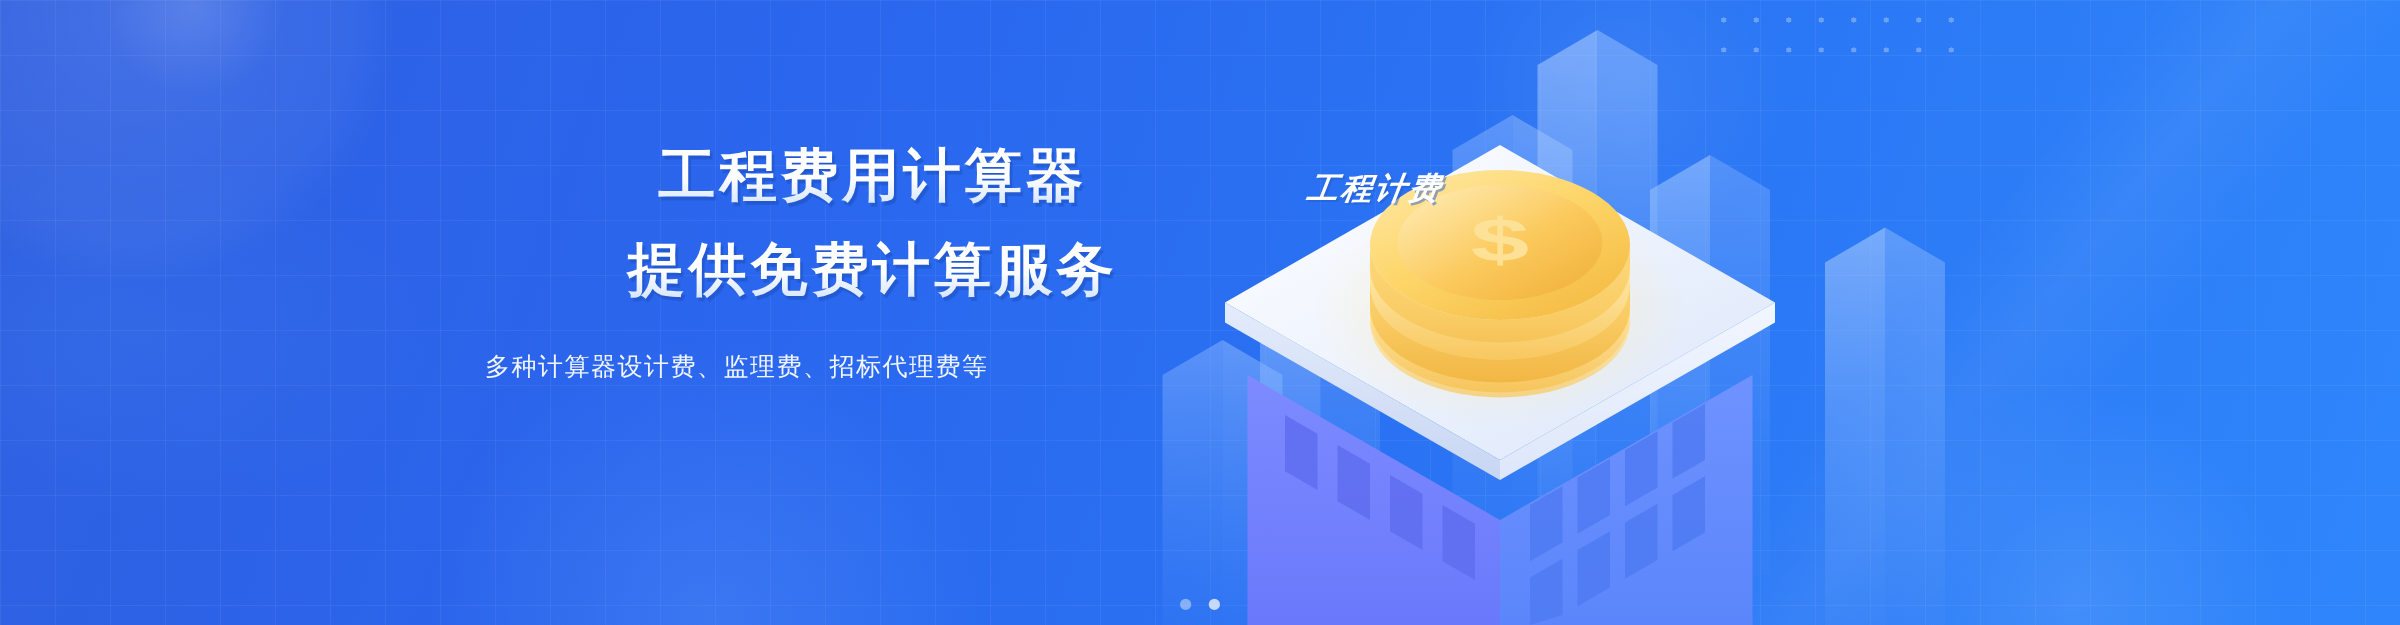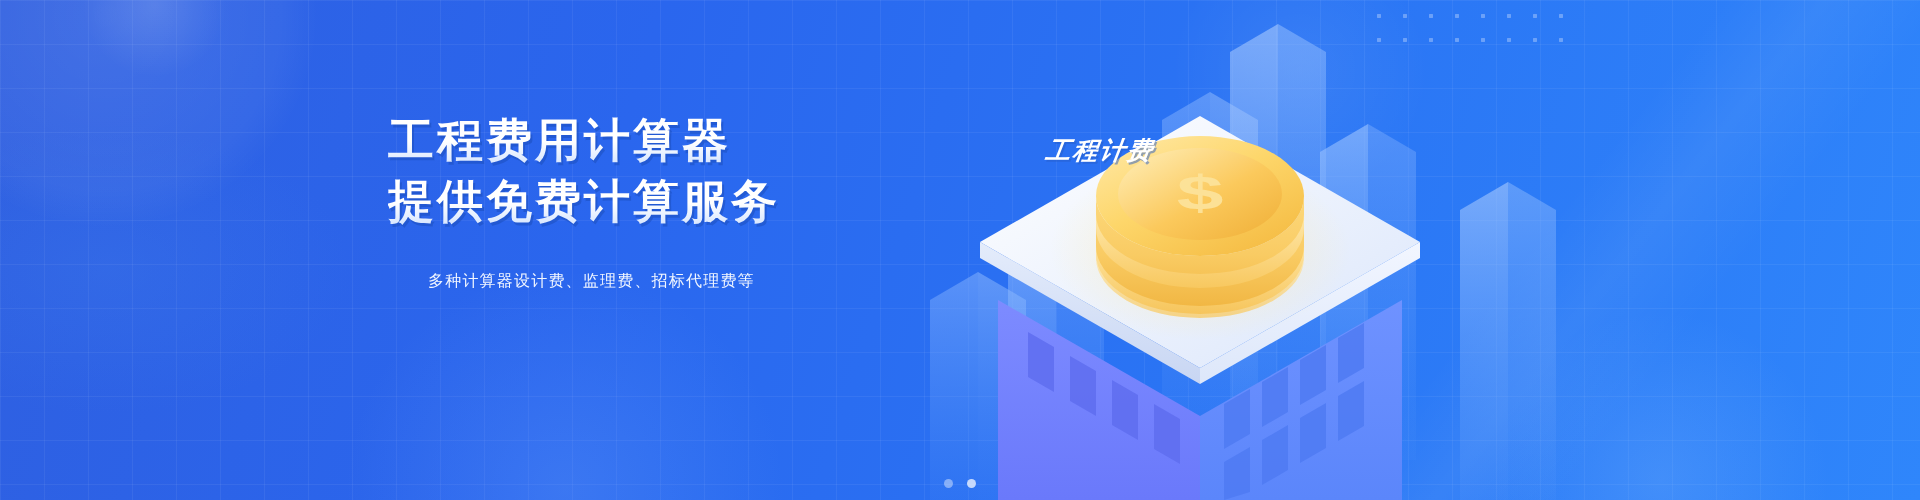--- a/index.html
+++ b/index.html
@@ -54,27 +54,28 @@
   .copy{position:absolute;left:388px;top:112px;width:620px;}
 
   .headline{
     font-size:46px;line-height:56px;font-weight:bold;letter-spacing:3px;
     color:#ffffff;
     background:linear-gradient(180deg,#ffffff 0%,#ffffff 52%,#cfe1ff 100%);
     -webkit-background-clip:text;background-clip:text;
     -webkit-text-fill-color:transparent;
     filter:drop-shadow(2px 3px 0 rgba(27,78,190,.55));
     white-space:nowrap;
-  }
-  .headline + .headline{margin-top:5px;}
+    text-align:center;
+  }
+  .headline + .headline{margin-top:19px;}
 
   .sub{
     margin-top:32px;
-    font-size:16px;line-height:39px;letter-spacing:1.2px;
-    color:#f1f6ff;white-space:nowrap;margin-left:40px;
+    font-size:20px;line-height:39px;letter-spacing:1.2px;
+    color:#f1f6ff;white-space:nowrap;
   }
 
   
   .illus{position:absolute;left:900px;top:0;width:700px;height:500px;}
 
   .coin-label{
     position:absolute;left:1046px;top:134px;
     font-size:25px;font-weight:bold;font-style:italic;letter-spacing:2px;
     color:#ffffff;
     text-shadow:2px 2px 0 rgba(38,92,200,.5);

